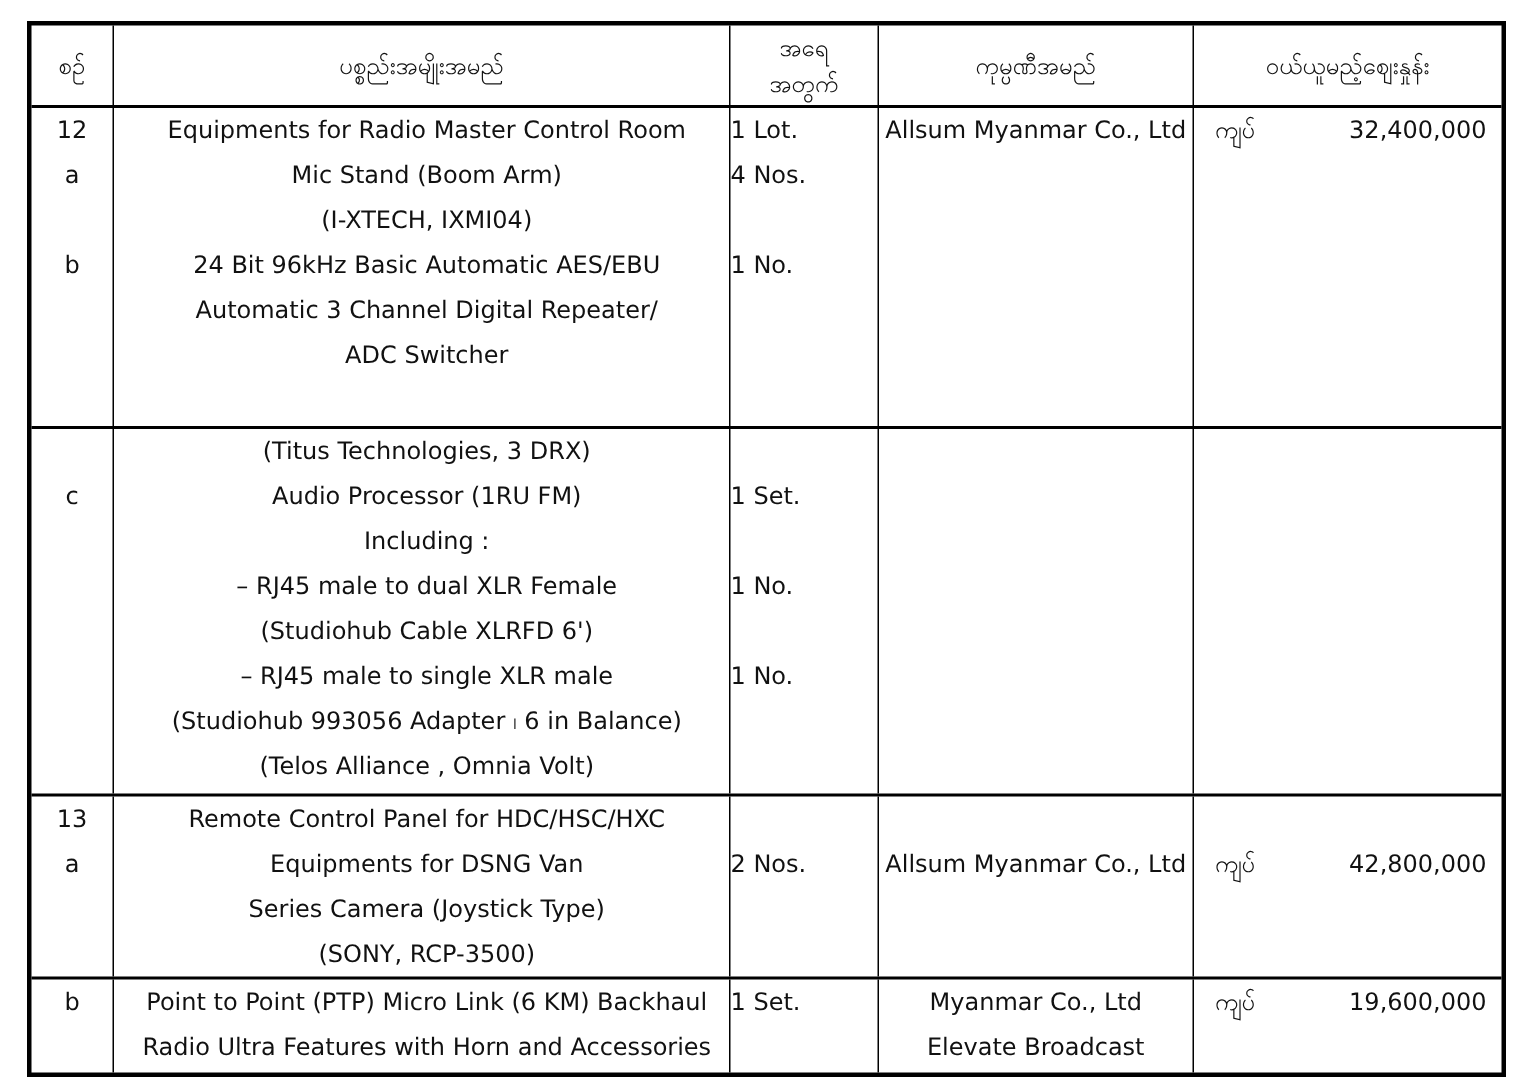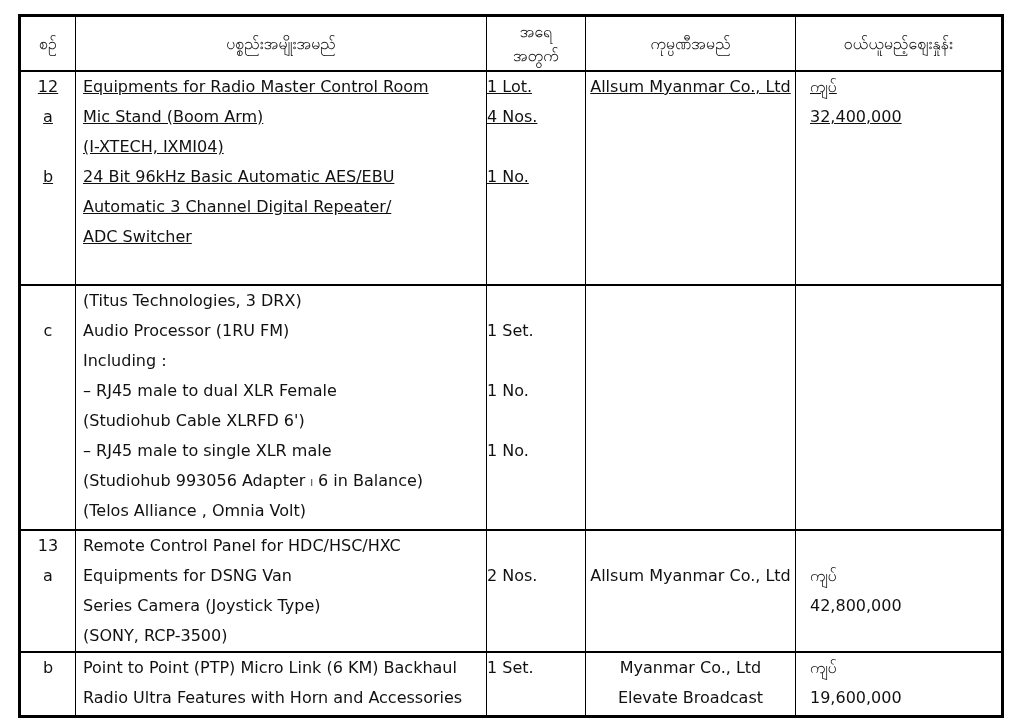--- a/index.html
+++ b/index.html
@@ -28,31 +28,31 @@
   .header-row .cell {
     display: flex; flex-direction: column;
     align-items: center; justify-content: center;
     text-align: center; line-height: 24px;
   }
 
   
   .block { font-size: 16px; }
   .block .line { height: 30px; line-height: 30px; white-space: nowrap; }
   .c-no .line { text-align: center; }
-  .c-item .line { padding-left: 7px; text-align: left; }
+  .c-item .line { padding-left: 7px; text-align: center; }
   .c-qty .line { text-align: left; }
   .c-company .line { text-align: center; }
   .c-price .price-line {
     height: 30px; line-height: 30px;
     display: flex; justify-content: space-between;
-    padding-left: 14px; padding-right: 10px; flex-direction: column;
+    padding-left: 14px; padding-right: 10px;
   }
   .push-1 { margin-top: 30px; }
 
-  .block-0 { min-height: 214px; text-decoration: underline; }
+  .block-0 { min-height: 214px; }
   .block-1 { min-height: 245px; }
   .block-2 { min-height: 120px; }
   .block-3 { min-height: 62px; }
 </style>
 </head>
 <body>
 
 <div class="page">
   <div class="doc-table">
 

